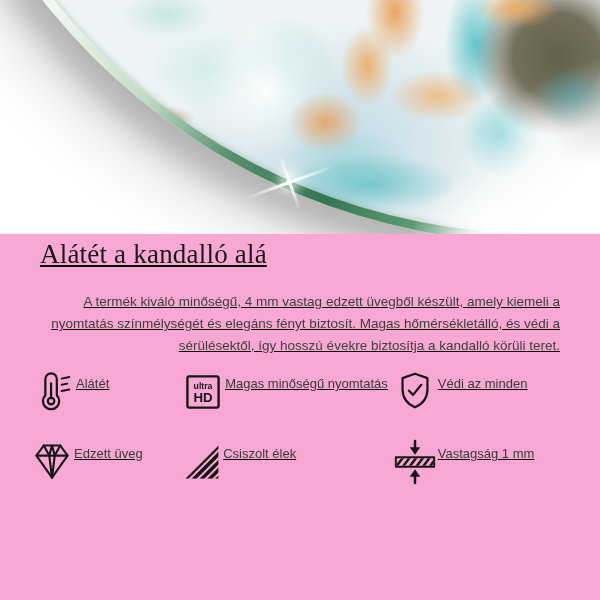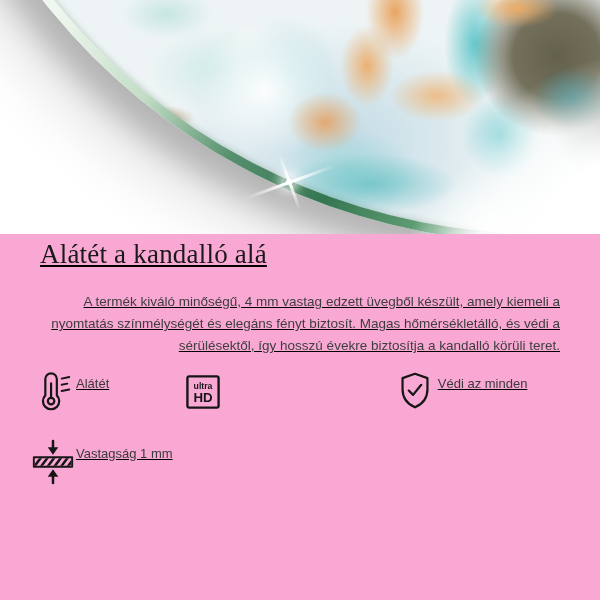--- a/index.html
+++ b/index.html
@@ -108,33 +108,64 @@
     </div>
 
     <div class="feature">
       <div class="icon-box">
         <svg class="ic" width="44" height="44" viewBox="0 0 48 48">
           <rect x="7" y="7" width="34" height="34" rx="2" stroke-width="2.6"></rect>
           <text x="24" y="21" font-size="9.5" text-anchor="middle">ultra</text>
           <text x="24" y="35" font-size="14.5" text-anchor="middle">HD</text>
         </svg>
       </div>
+      <div class="label">Magas minőségű nyomtatás</div>
     </div>
 
     <div class="feature">
       <div class="icon-box">
         <svg class="ic" width="46" height="46" viewBox="0 0 48 48">
           <path d="M24,5 L37,9.5 V21 C37,30.5 31.5,36.6 24,40 C16.5,36.6 11,30.5 11,21 V9.5 Z"></path>
           <path d="M17.5,22.5 L22,27 L30.5,16.5"></path>
         </svg>
       </div>
       <div class="label">Védi az minden</div>
     </div>
 
+    <div class="feature">
+      <div class="icon-box">
+        <svg class="ic" width="44" height="44" viewBox="0 0 48 48" stroke-width="2">
+          <path d="M7,17 L15,6 H33 L41,17 L24,41 Z"></path>
+          <path d="M7,17 H41"></path>
+          <path d="M15,6 L21,17 L24,6 L27,17 L33,6"></path>
+          <path d="M21,17 L24,41 L27,17"></path>
+        </svg>
+      </div>
+      <div class="label">Edzett üveg</div>
+    </div>
 
+    <div class="feature">
+      <div class="icon-box">
+        <svg width="42" height="42" viewBox="0 0 48 48">
+          <defs>
+              <clipPath id="triClip">
+                <polygon points="5,43 43,5 43,43"></polygon>
+              </clipPath>
+            </defs>
+          <g clip-path="url(#triClip)" stroke="#161616" stroke-width="4">
+            <line x1="1" y1="48" x2="49" y2="0"></line>
+            <line x1="10" y1="48" x2="58" y2="0"></line>
+            <line x1="19" y1="48" x2="67" y2="0"></line>
+            <line x1="28" y1="48" x2="76" y2="0"></line>
+            <line x1="37" y1="48" x2="85" y2="0"></line>
+          </g>
+        </svg>
+      </div>
+      <div class="label">Csiszolt élek</div>
+    </div>
 
     <div class="feature">
       <div class="icon-box">
         <svg class="ic" width="46" height="46" viewBox="0 0 48 48">
           <defs>
               <clipPath id="barClip">
                 <rect x="5" y="20" width="38" height="8"></rect>
               </clipPath>
             </defs>
           <rect x="4" y="19" width="40" height="10" stroke-width="2"></rect>

